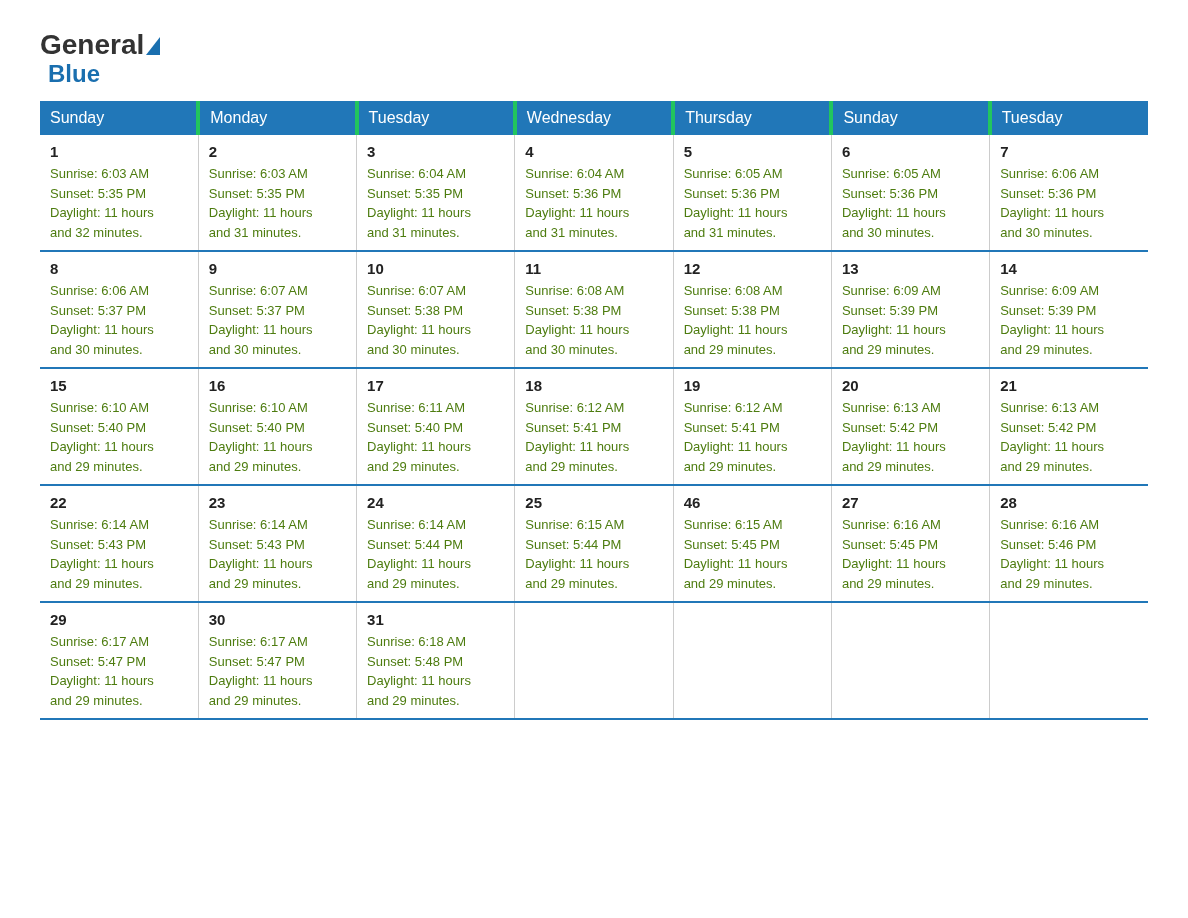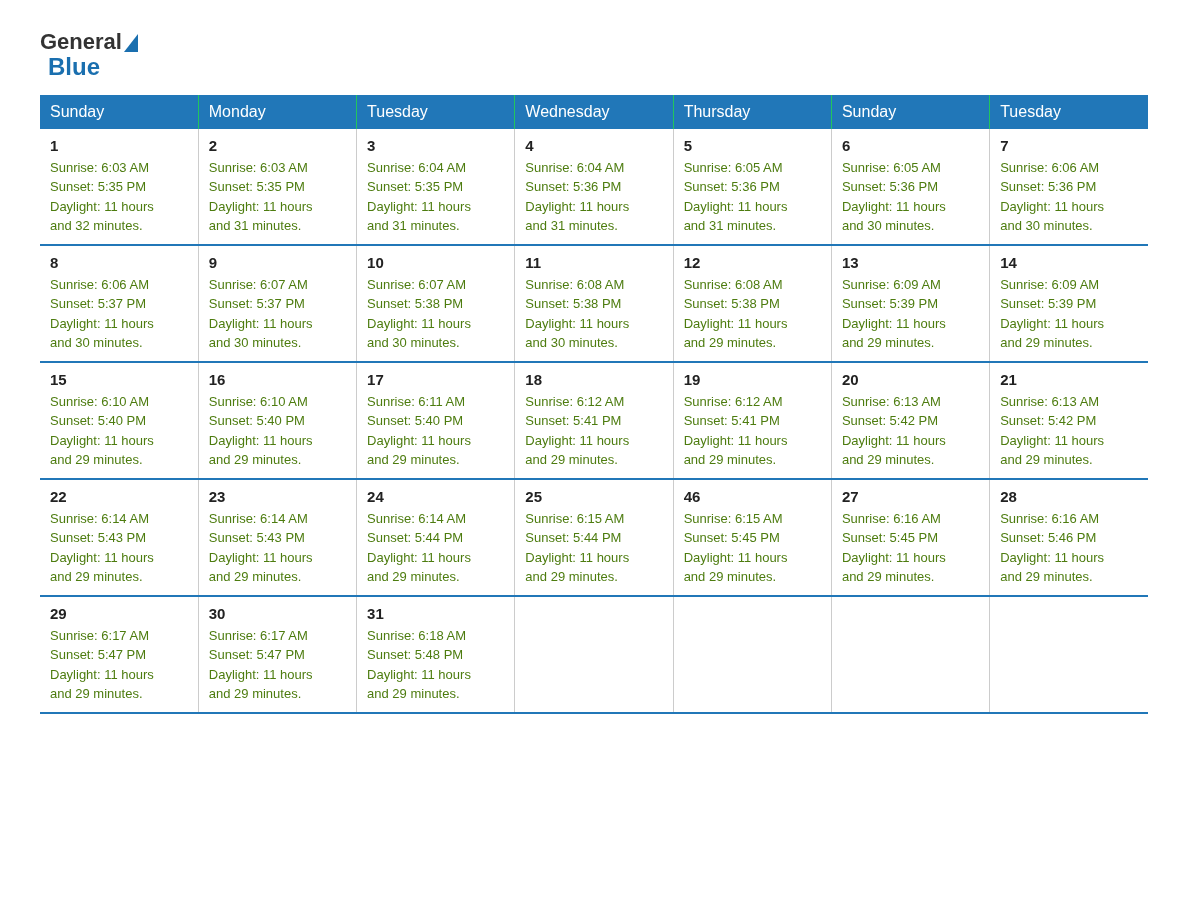--- a/index.html
+++ b/index.html
@@ -15,21 +15,21 @@
       justify-content: space-between;
       align-items: flex-start;
       margin-bottom: 10px;
     }
     .logo {
       display: flex;
       flex-direction: column;
       align-items: flex-start;
     }
     .logo-text {
-      font-size: 22px;
+      font-size: 28px;
       font-weight: bold;
       color: #333;
       line-height: 1.1;
     }
     .logo-arrow {
       width: 0;
       height: 0;
       border-left: 14px solid transparent;
       border-bottom: 18px solid #1a6faf;
       display: inline-block;
@@ -63,21 +63,21 @@
     }
     thead tr {
       background-color: #2177b8;
     }
     thead th {
       color: #fff;
       font-size: 16px;
       font-weight: normal;
       padding: 8px 10px;
       text-align: left;
-      border-right: 1px solid #22c55e;
+      border-right: 4px solid #22c55e;
     }
     thead th:last-child {
       border-right: none;
     }
     tbody tr {
       border-bottom: 2px solid #2177b8;
     }
     tbody td {
       vertical-align: top;
       padding: 8px 10px;

